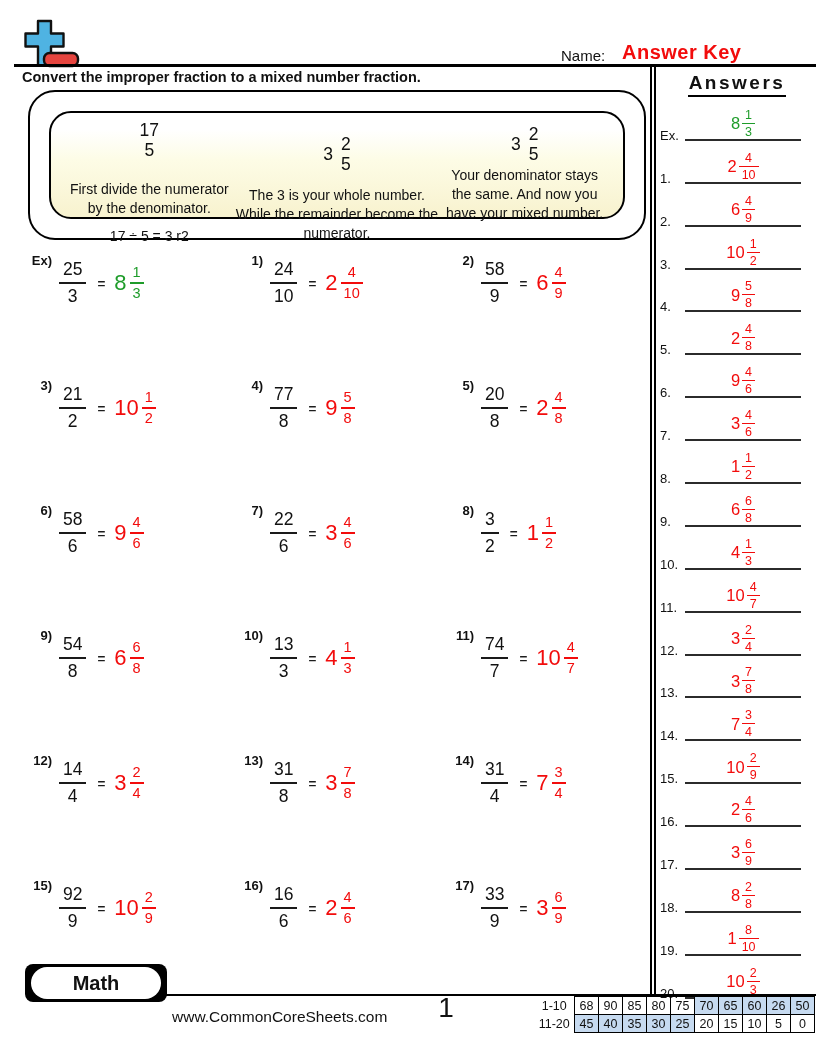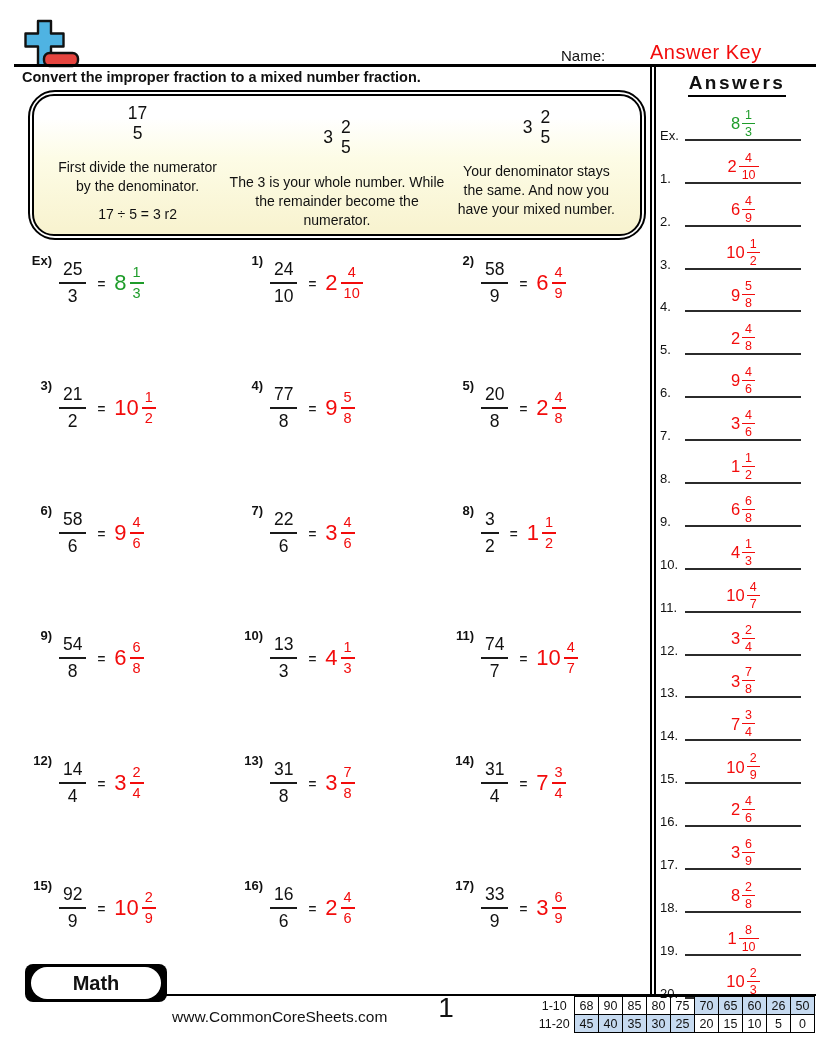--- a/index.html
+++ b/index.html
@@ -3,39 +3,39 @@
 <meta charset="utf-8">
 <style>
   * { margin:0; padding:0; box-sizing:border-box; }
   html,body { width:816px; height:1056px; background:#fff; font-family:"Liberation Sans", sans-serif; color:#111; }
   #page { position:relative; width:816px; height:1056px; background:#fff; overflow:hidden; }
 
   
   .logo { position:absolute; left:23px; top:19px; }
   .title { position:absolute; left:0; top:43px; width:655px; text-align:center; font-size:17.5px; letter-spacing:0.2px; }
   .name-label { position:absolute; left:561px; top:47px; font-size:15px; }
-  .answer-key { position:absolute; left:650px; top:41px; font-size:20px; font-weight:normal; color:var(--red); letter-spacing:0.5px; }
+  .answer-key { position:absolute; left:622px; top:41px; font-size:20px; font-weight:bold; color:var(--red); letter-spacing:0.5px; }
   .header-rule { position:absolute; left:14px; right:0; top:64px; height:3px; background:#000; }
   .instruction { position:absolute; left:22px; top:69px; font-size:14.5px; font-weight:bold; }
 
   
   .example-box { position:absolute; left:28px; top:90px; width:618px; height:150px;
-    border:2px solid #000; border-radius:27px; padding:2px; background:#fff; }
+    border:2px solid #000; border-radius:27px; padding:19px; background:#fff; }
   .example-inner { width:100%; height:100%; border:2.5px solid #000; border-radius:22px;
     background:linear-gradient(180deg,#ffffff 16%, #fdfce6 45%, #f8f3d0 96%);
     display:flex; padding:8px 14px 4px; }
   .ex-col { display:flex; flex-direction:column; align-items:center; text-align:center; font-size:14px; line-height:1.36; }
   .ex-col1 { flex:0 0 31%; } .ex-col2 { flex:0 0 38%; } .ex-col3 { flex:0 0 31%; }
   .ex-frac-area { height:50px; display:flex; align-items:flex-start; justify-content:center; }
   .ex-col2 .ex-frac-area { margin-top:14px; height:48px; }
   .ex-col3 .ex-frac-area { margin-top:4px; height:52px; }
   .stack { font-size:17.5px; line-height:1.12; text-align:center; }
   .ex-mixed { display:flex; align-items:center; }
   .ex-mixed .w { font-size:17.5px; margin-right:8px; }
-  .ex-text1 { max-width:160px; margin-top:4px; }
+  .ex-text1 { max-width:160px; margin-top:20px; }
   .ex-text2 { max-width:230px; margin-top:12px; }
   .ex-text3 { max-width:165px; margin-top:2px; }
   .ex-formula { margin-top:9px; }
 
   
   .problems-grid { position:absolute; left:20px; top:252px; width:634px;
     display:grid; grid-template-columns:repeat(3,211px); grid-auto-rows:125px; }
   .problem { display:flex; align-items:center; height:62px; }
   .p-label { width:32px; text-align:right; font-weight:bold; font-size:13px; margin-right:7px; align-self:flex-start; padding-top:1px; }
   .frac { text-align:center; font-size:17.5px; line-height:1.18; }

